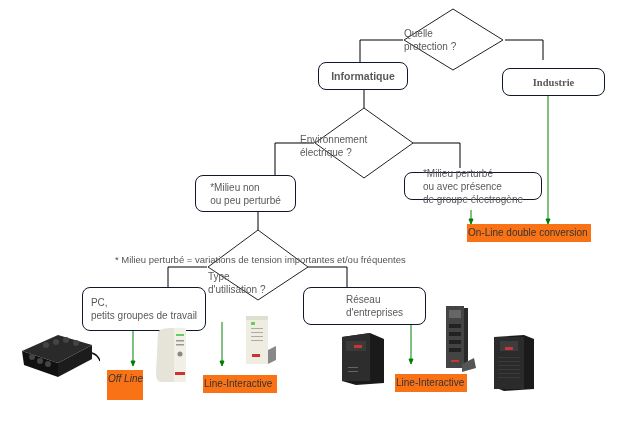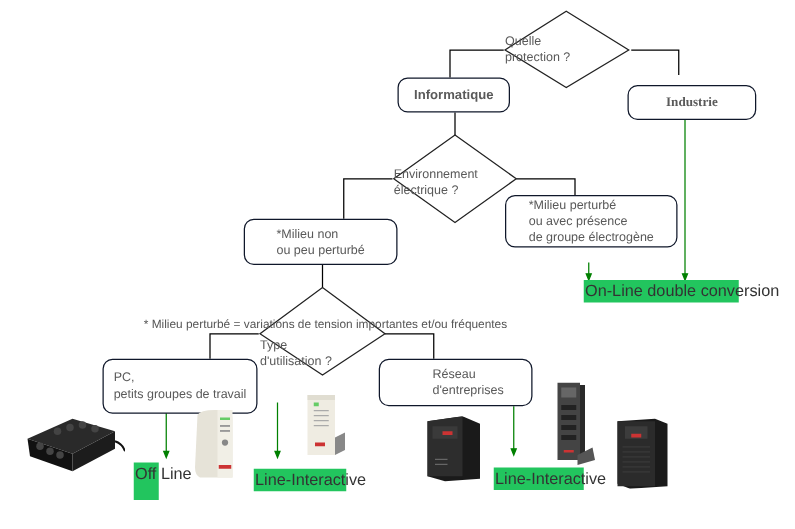--- a/index.html
+++ b/index.html
@@ -2,21 +2,21 @@
 <html><head>
 <meta charset="utf-8">
 <style>
   html,body{margin:0;padding:0;background:#fff;}
   body{width:636px;height:423px;position:relative;overflow:hidden;font-family:"Liberation Sans",sans-serif;color:#595959;}
   svg.lines{position:absolute;left:0;top:0;}
   .box{position:absolute;box-sizing:border-box;border:1px solid #0f172a;border-radius:8px;background:#fff;display:flex;align-items:center;justify-content:center;text-align:left;font-size:10px;line-height:13px;color:#595959;white-space:pre-line;}
   .bold{font-weight:bold;font-size:10.5px;color:#5a5a5a;}
   .dtext{position:absolute;text-align:left;font-size:10px;line-height:13px;color:#595959;white-space:pre-line;}
   .note{position:absolute;font-size:9.5px;color:#555;white-space:nowrap;margin-top:36px;}
-  .lbl{position:absolute;background:#22c55e;font-size:13px;color:#333;white-space:nowrap;padding:0 1px;box-sizing:border-box;}
+  .lbl{position:absolute;background:#f97316;font-size:10px;color:#333;white-space:nowrap;padding:0 1px;box-sizing:border-box;}
   .dev{position:absolute;}
 </style>
 </head>
 <body>
 
 <svg class="lines" width="636" height="423">
 
   <g stroke="#000" stroke-width="1" fill="none">
     <polyline points="403,40 360,40 360,62"></polyline>
     <polyline points="505,40 543,40 543,60"></polyline>
@@ -43,40 +43,40 @@
     <polygon points="131,361 135,361 133,366"></polygon>
     <line x1="222" y1="322" x2="222" y2="364"></line>
     <polygon points="220,361 224,361 222,366"></polygon>
     <line x1="411" y1="325" x2="411" y2="362"></line>
     <polygon points="409,359 413,359 411,364"></polygon>
   </g>
 </svg>
 
 <div class="dtext" style="left:404px;top:27px;width:100px;">Quelle
 protection ?</div>
-<div class="dtext" style="left:315px;top:133px;width:98px;">Environnement
+<div class="dtext" style="left:300px;top:133px;width:98px;">Environnement
 électrique ?</div>
 <div class="dtext" style="left:208px;top:270px;width:100px;">Type
 d'utilisation ?</div>
 
 <div class="box bold" style="left:318px;top:62px;width:90px;height:28px;">Informatique</div>
 <div class="box bold" style="left:502px;top:68px;width:103px;height:28px;font-family:Liberation Serif, serif;">Industrie</div>
-<div class="box" style="left:195px;top:175px;width:123px;height:37px;">*Milieu non
+<div class="box" style="left:195px;top:175px;width:101px;height:37px;">*Milieu non
 ou peu perturbé</div>
-<div class="box" style="left:404px;top:156px;width:138px;height:42px;">*Milieu perturbé
+<div class="box" style="left:404px;top:172px;width:138px;height:28px;">*Milieu perturbé
 ou avec présence
 de groupe électrogène</div>
 <div class="box" style="left:82px;top:287px;width:124px;height:44px;">PC,
 petits groupes de travail</div>
 <div class="box" style="left:303px;top:287px;width:123px;height:38px;padding-left:42px;">Réseau d'entreprises</div>
 
 <div class="note" style="left:115px;top:218px;">* Milieu perturbé = variations de tension importantes et/ou fréquentes</div>
 
 <div class="lbl" style="left:467px;top:224px;width:124px;height:18px;line-height:18px;">On-Line double conversion</div>
-<div class="lbl" style="left:107px;top:370px;width:20px;height:30px;line-height:18px;">Off Line</div>
+<div class="lbl" style="left:107px;top:370px;width:36px;height:30px;line-height:18px;font-style:italic;">Off Line</div>
 <div class="lbl" style="left:203px;top:375px;width:74px;height:18px;line-height:18px;">Line-Interactive</div>
 <div class="lbl" style="left:395px;top:374px;width:72px;height:18px;line-height:18px;">Line-Interactive</div>
 
 <svg class="dev" style="left:18px;top:333px;" width="82" height="46">
   <polygon points="4,18 40,2 74,12 40,30" fill="#2a2a2a"></polygon>
   <polygon points="4,18 40,30 40,44 6,32" fill="#111"></polygon>
   <polygon points="40,30 74,12 74,26 40,44" fill="#1c1c1c"></polygon>
   <g fill="#444">
       <circle cx="28" cy="12" r="3"></circle>
       <circle cx="38" cy="9" r="3"></circle>

